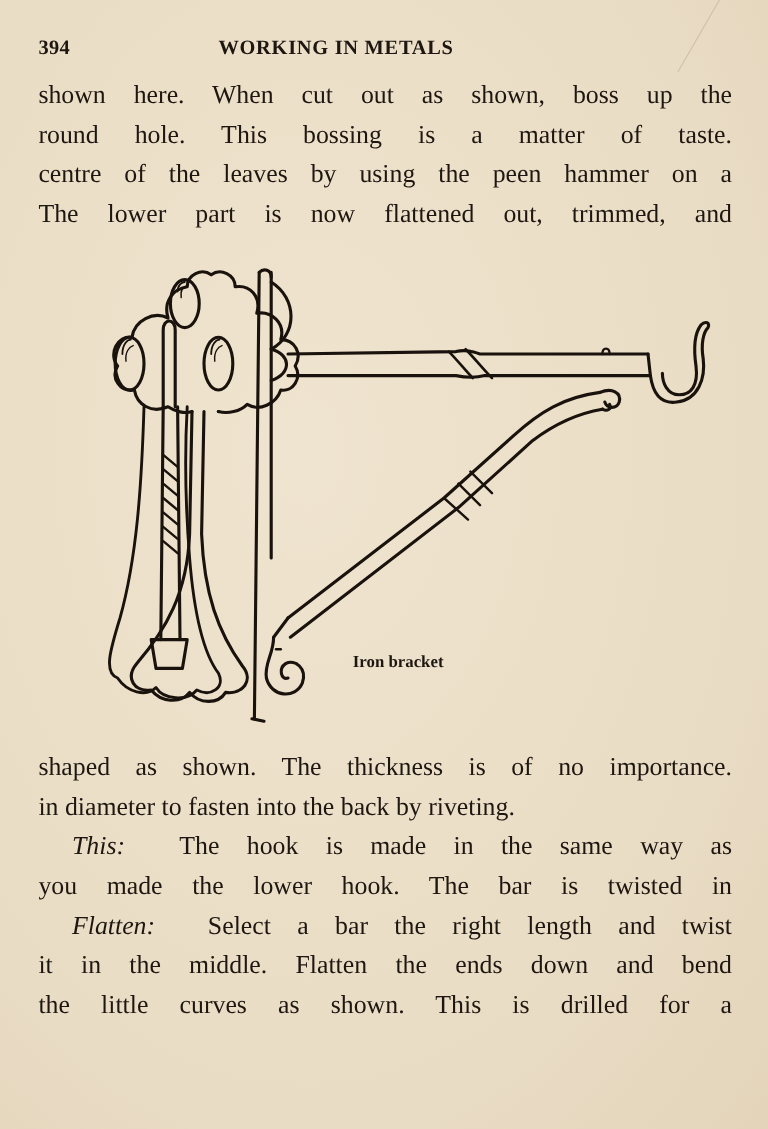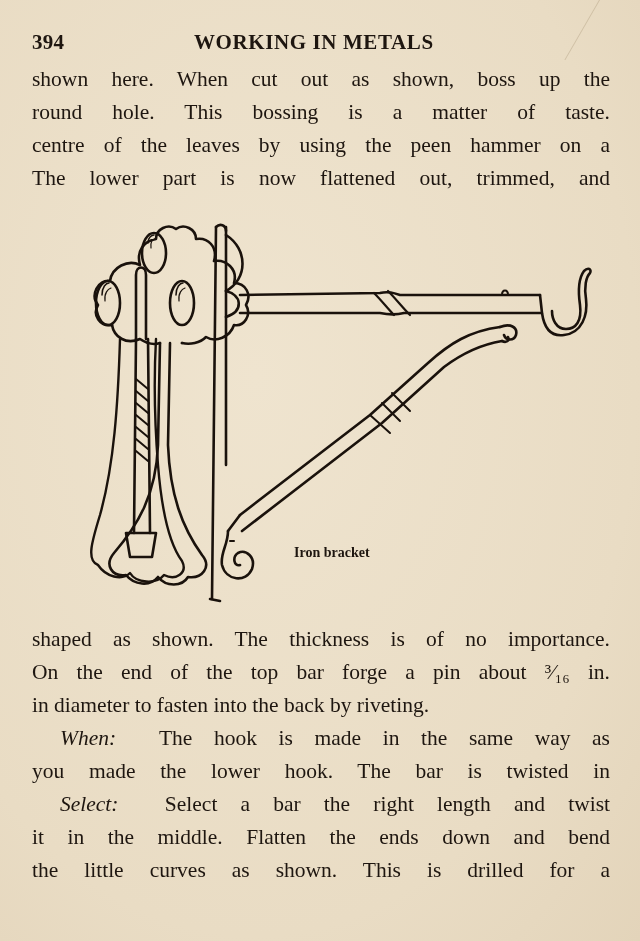--- a/index.html
+++ b/index.html
@@ -30,30 +30,30 @@
       transform-origin: top right;
     }
     .running-head {
       position: absolute;
       top: 30px;
       left: 32px;
       width: 578px;
       height: 24px;
       font-family: "Liberation Serif", "DejaVu Serif", serif;
       font-weight: bold;
-      font-size: 21px;
+      font-size: 17px;
       letter-spacing: 0.3px;
     }
     .page-number {
       position: absolute;
       left: 0; top: 0;
     }
     .header-title {
       position: absolute;
-      left: 162px; top: 0;
+      left: 150px; top: 0;
       letter-spacing: 0.6px;
       text-align: center;
     }
     .text-block {
       position: absolute;
       left: 32px;
       width: 578px;
       font-family: "Liberation Serif", "DejaVu Serif", serif;
       font-size: 21.5px;
       line-height: 33px;
@@ -179,21 +179,20 @@
         <path d="M158,316 C158,330 150,338 152,350 C156,366 176,368 182,354 C186,342 176,334 168,338 C162,342 164,352 170,350"></path>
         <path d="M158,316 L170,300"></path>
         <path d="M160,326 L164,326" stroke-width="2"></path>
       </g>
     </svg>
     <span class="caption">Iron bracket</span>
   </div>
 
   <div class="text-block block-bottom">
     <span class="line">shaped as shown.   The thickness is of no importance.</span>
-    <span class="line">On the end of  the top bar forge a pin about ³⁄₁₆ in.</span>
     <span class="line last">in diameter to fasten into the back by riveting.</span>
-    <span class="line indent"><span class="ital">When:</span><span style="white-space:pre">  The hook is made in the same way as</span></span>
+    <span class="line indent"><span class="ital">This:</span><span style="white-space:pre">  The hook is made in the same way as</span></span>
     <span class="line">you made the lower hook.  The bar is twisted in</span>
-    <span class="line indent"><span class="ital">Select:</span><span style="white-space:pre">  Select a bar the right length and twist</span></span>
+    <span class="line indent"><span class="ital">Flatten:</span><span style="white-space:pre">  Select a bar the right length and twist</span></span>
     <span class="line">it in the middle.   Flatten the ends down and bend</span>
     <span class="line">the little curves as shown.  This is drilled for a</span>
   </div>
 </div>
 
 </body></html>

